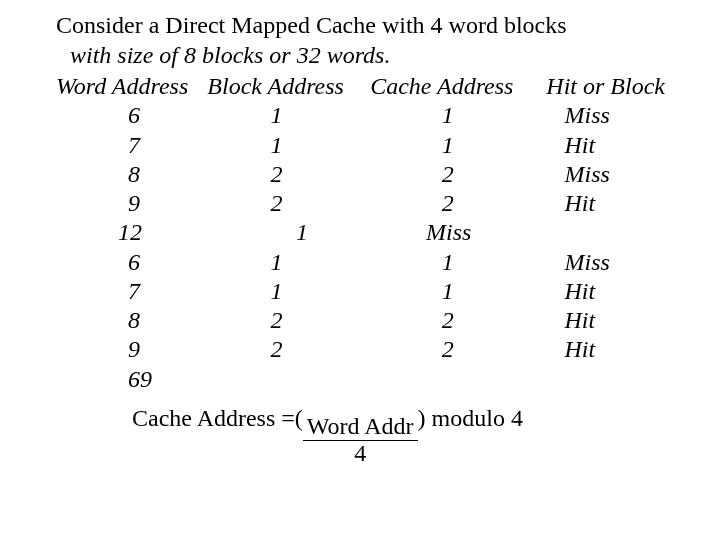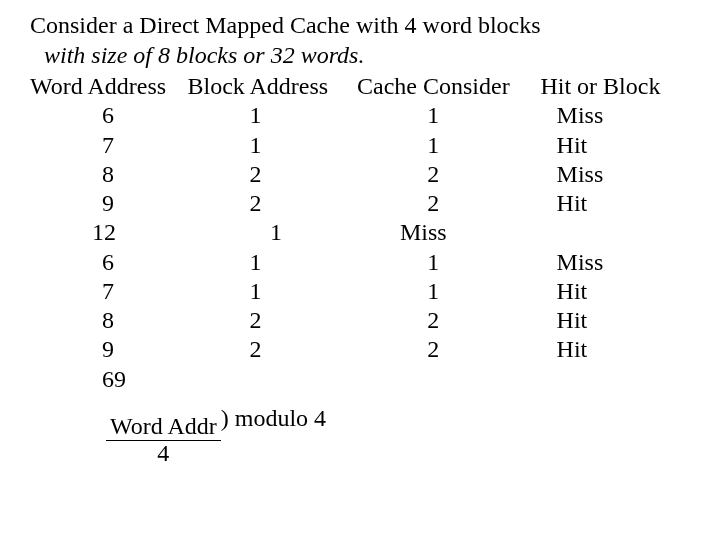--- a/index.html
+++ b/index.html
@@ -9,38 +9,40 @@
     height: 540px;
     background: #fff;
     font-family: "Times New Roman", Times, serif;
     font-size: 24px;
     color: #000;
     position: relative;
     overflow: hidden;
   }
   .content {
     padding: 10px 30px 0 30px;
+    margin-left: 26px;
   }
   .intro {
     line-height: 1.25;
     margin-bottom: 2px;
   }
   .indent-line {
     padding-left: 14px;
     font-style: italic;
   }
   .heading {
     font-weight: bold;
   }
   .table {
     margin-top: 2px;
     line-height: 1.22;
   }
   .row {
     display: flex;
+    font-style: italic;
   }
   .col-word  { width: 158px; padding-left: 0;   }
   .col-block { width: 170px; }
   .col-cache { width: 184px; }
   .col-hm    { width: 150px; }
   
   .dr .col-word  { padding-left: 72px; width: 86px; }
   .dr .col-block { padding-left: 62px; width: 108px; }
   .dr .col-cache { padding-left: 70px; width: 114px; }
   .dr .col-hm    { padding-left: 16px; width: 134px; }
@@ -84,21 +86,21 @@
 
   <div class="intro">
     <div>Consider a Direct Mapped Cache with 4 word blocks</div>
     <div class="indent-line">with size of 8 blocks or 32 words.</div>
   </div>
 
   <div class="table">
     <div class="row">
       <div class="col-word">Word Address</div>
       <div class="col-block">Block Address</div>
-      <div class="col-cache">Cache Consider</div>
+      <div class="col-cache">Cache Address</div>
       <div class="col-hm">Hit or Block</div>
     </div>
 
     <div class="row dr">
       <div class="col-word">6</div>
       <div class="col-block">1</div>
       <div class="col-cache">1</div>
       <div class="col-hm">Miss</div>
     </div>
     <div class="row dr">
@@ -151,20 +153,21 @@
     <div class="row dr">
       <div class="col-word">69</div>
       <div class="col-block"></div>
       <div class="col-cache"></div>
       <div class="col-hm"></div>
     </div>
   </div>
 
   <div class="formula">
     <div class="formula-line">
+      <span class="formula-lhs">Cache Address =(</span>
       <span class="frac">
         <span class="num">Word Addr</span>
         <span class="bar"></span>
         <span class="den">4</span>
       </span>
       <span class="formula-lhs">) modulo 4</span>
     </div>
   </div>
 
 </div>

